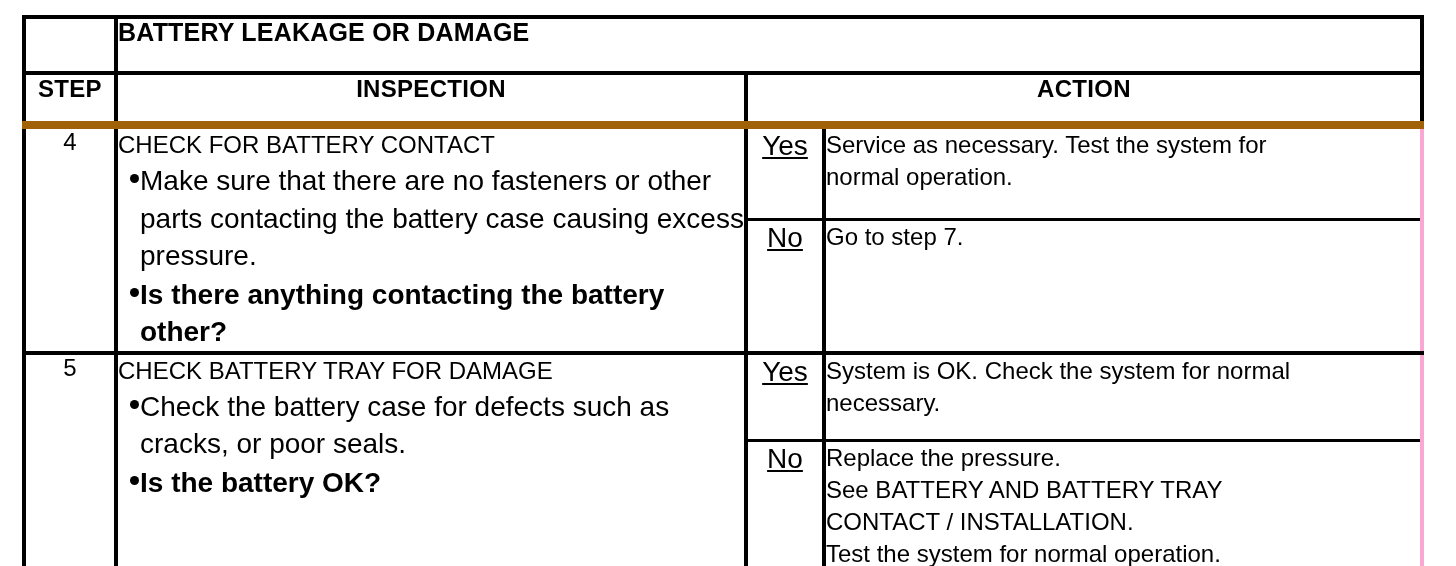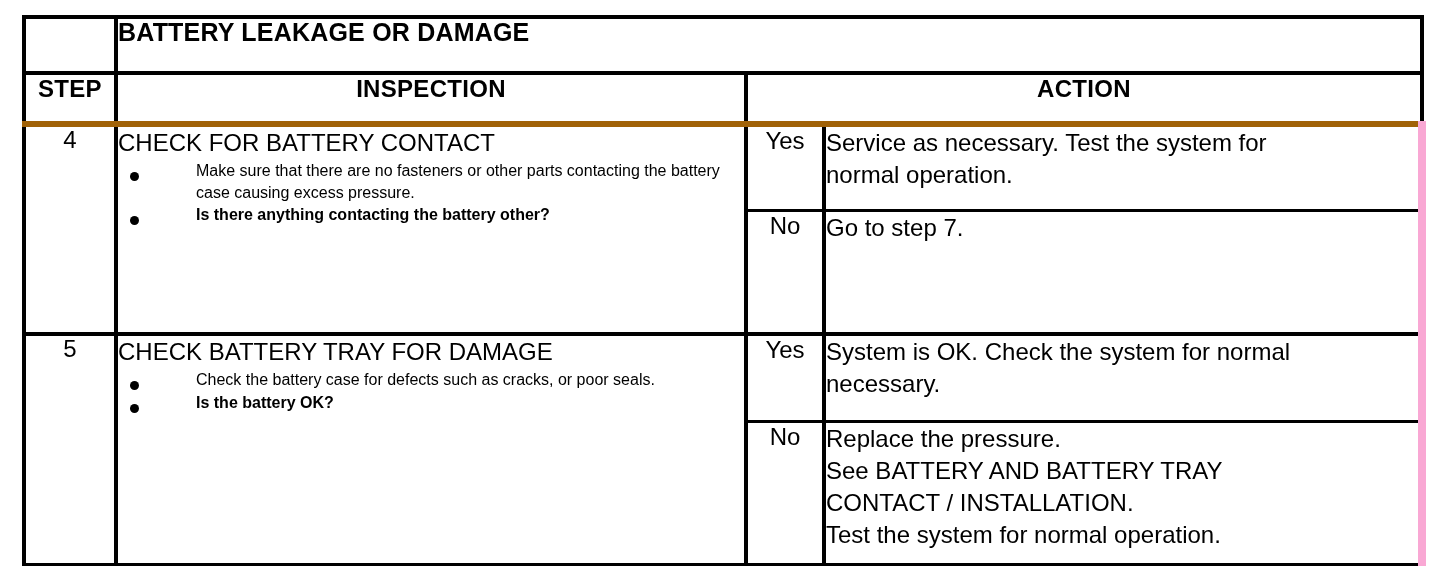--- a/index.html
+++ b/index.html
@@ -62,21 +62,21 @@
   .title-text {
     font-size: 25px;
     font-weight: bold;
     letter-spacing: 0.2px;
     line-height: 1.1;
     white-space: nowrap;
   }
 
   
   .hdr {
-    border-bottom: 6px solid #a16207;
+    border-bottom: 8px solid #a16207;
     border-right: 4px solid #000;
     text-align: center;
     padding: 7px 0 9px 0;
   }
   .hdr-first { border-left: 4px solid #000; }
   .hdr-text {
     font-size: 24px;
     font-weight: bold;
     letter-spacing: 0.3px;
   }
@@ -104,45 +104,45 @@
     line-height: 1.34;
     white-space: nowrap;
   }
   ul.bullets {
     list-style: none;
     margin: 0;
     padding: 0;
   }
   ul.bullets li {
     position: relative;
-    padding-left: 78px;
-    font-size: 16px;
+    padding-left: 22px;
+    font-size: 28px;
     line-height: 1.34;
     margin-top: 1px;
   }
   ul.bullets li .dot {
     position: absolute;
     left: 12px;
     top: 12px;
     width: 9px;
     height: 9px;
     background: #000;
     border-radius: 50%;
   }
   ul.bullets li.bold { font-weight: bold; }
 
   .yn-cell {
     border-right: 4px solid #000;
     text-align: center;
     padding-top: 7px;
   }
-  .yn-text { font-size: 24px; line-height: 1.2; }
+  .yn-text { font-size: 28px; line-height: 1.2; text-decoration: underline; }
 
   .act-cell {
-    border-right: 8px solid #f9a8d4;
+    border-right: 4px solid #f9a8d4;
     padding: 6px 10px 6px 13px;
   }
   .act-text {
     font-size: 24px;
     line-height: 1.34;
   }
 
   .row-div-b { border-bottom: 4px solid #000; }
   .row-sep-b { border-bottom: 3px solid #000; }
   .last-b    { border-bottom: 4px solid #000; }

